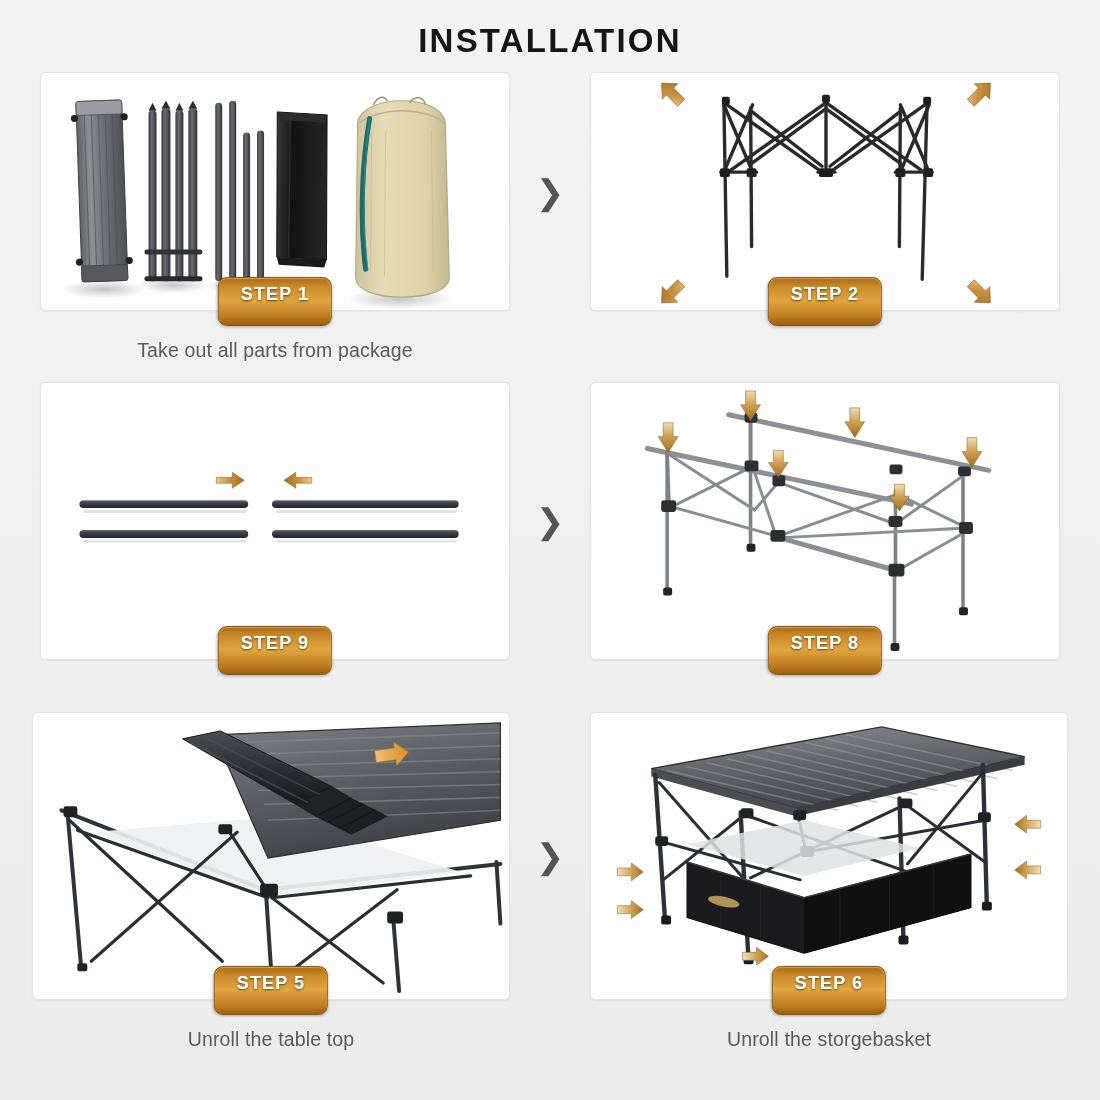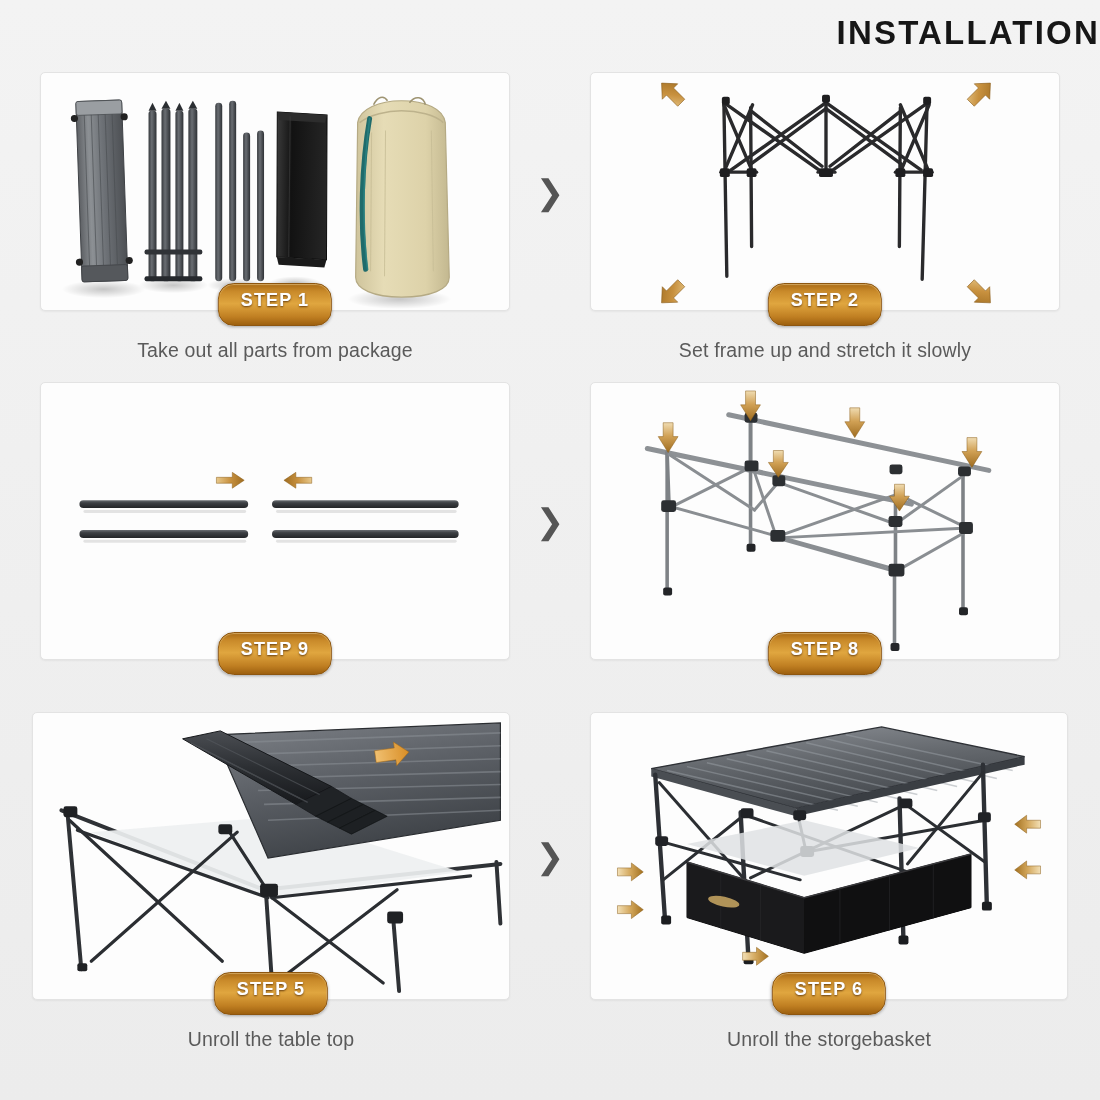--- a/index.html
+++ b/index.html
@@ -20,22 +20,22 @@
   #page {
     width: 1100px;
     height: 1100px;
     position: relative;
     background: linear-gradient(180deg,#f3f3f3 0%, #efefef 55%, #ececec 100%);
   }
 
   
   .title-bar {
     width: 100%;
-    padding-top: 14px;
-    text-align: right;
+    padding-top: 22px;
+    text-align: center;
   }
   .title-bar h1 {
     font-size: 33px;
     font-weight: bold;
     letter-spacing: 2.2px;
     color: #161616;
     font-family: "Liberation Sans", sans-serif;
   }
 
   
@@ -83,22 +83,22 @@
   .p-r1 { width: 470px; height: 239px; }
   .p-r2 { width: 470px; height: 278px; }
   .p-r3 { width: 478px; height: 288px; text-decoration: underline; }
 
   
   .step-badge {
     position: absolute;
     bottom: -16px;
     left: 50%;
     transform: translateX(-50%);
-    padding: 6px 22px 14px 22px;
-    border-radius: 16px;
+    padding: 6px 22px 20px 22px;
+    border-radius: 9px;
     background: linear-gradient(180deg,#a96a15 0%, #c98a2a 18%, #e0a63f 48%, #c07f22 80%, #9d600f 100%);
     border: 1px solid #8d5610;
     box-shadow: 0 1px 3px rgba(0,0,0,0.30), inset 0 1px 1px rgba(255,235,180,0.45);
     color: #fff;
     font-size: 18px;
     font-weight: bold;
     letter-spacing: 1.1px;
     text-shadow: 0 1px 2px rgba(80,40,0,0.85), 0 0 1px rgba(255,255,255,0.6);
     white-space: nowrap;
     z-index: 5;
@@ -330,21 +330,20 @@
                   </g>
                   <g transform="translate(382,212) rotate(45)">
                     <path d="M0 -5 L16 -5 L16 -11 L28 0 L16 11 L16 5 L0 5 Z"></path>
                   </g>
                 </g>
               </svg>
             </div>
           </div>
           <div class="step-badge">STEP 2</div>
         </div>
-        <div class="caption">Set frame up and stretch it slowly</div>
       </div>
     </div>
 
     <div class="step-row row-2">
 
       <div class="step-cell">
         <div class="panel p-r2">
           <div class="panel-inner">
             <div class="illus">
               <svg viewBox="0 0 470 278">

